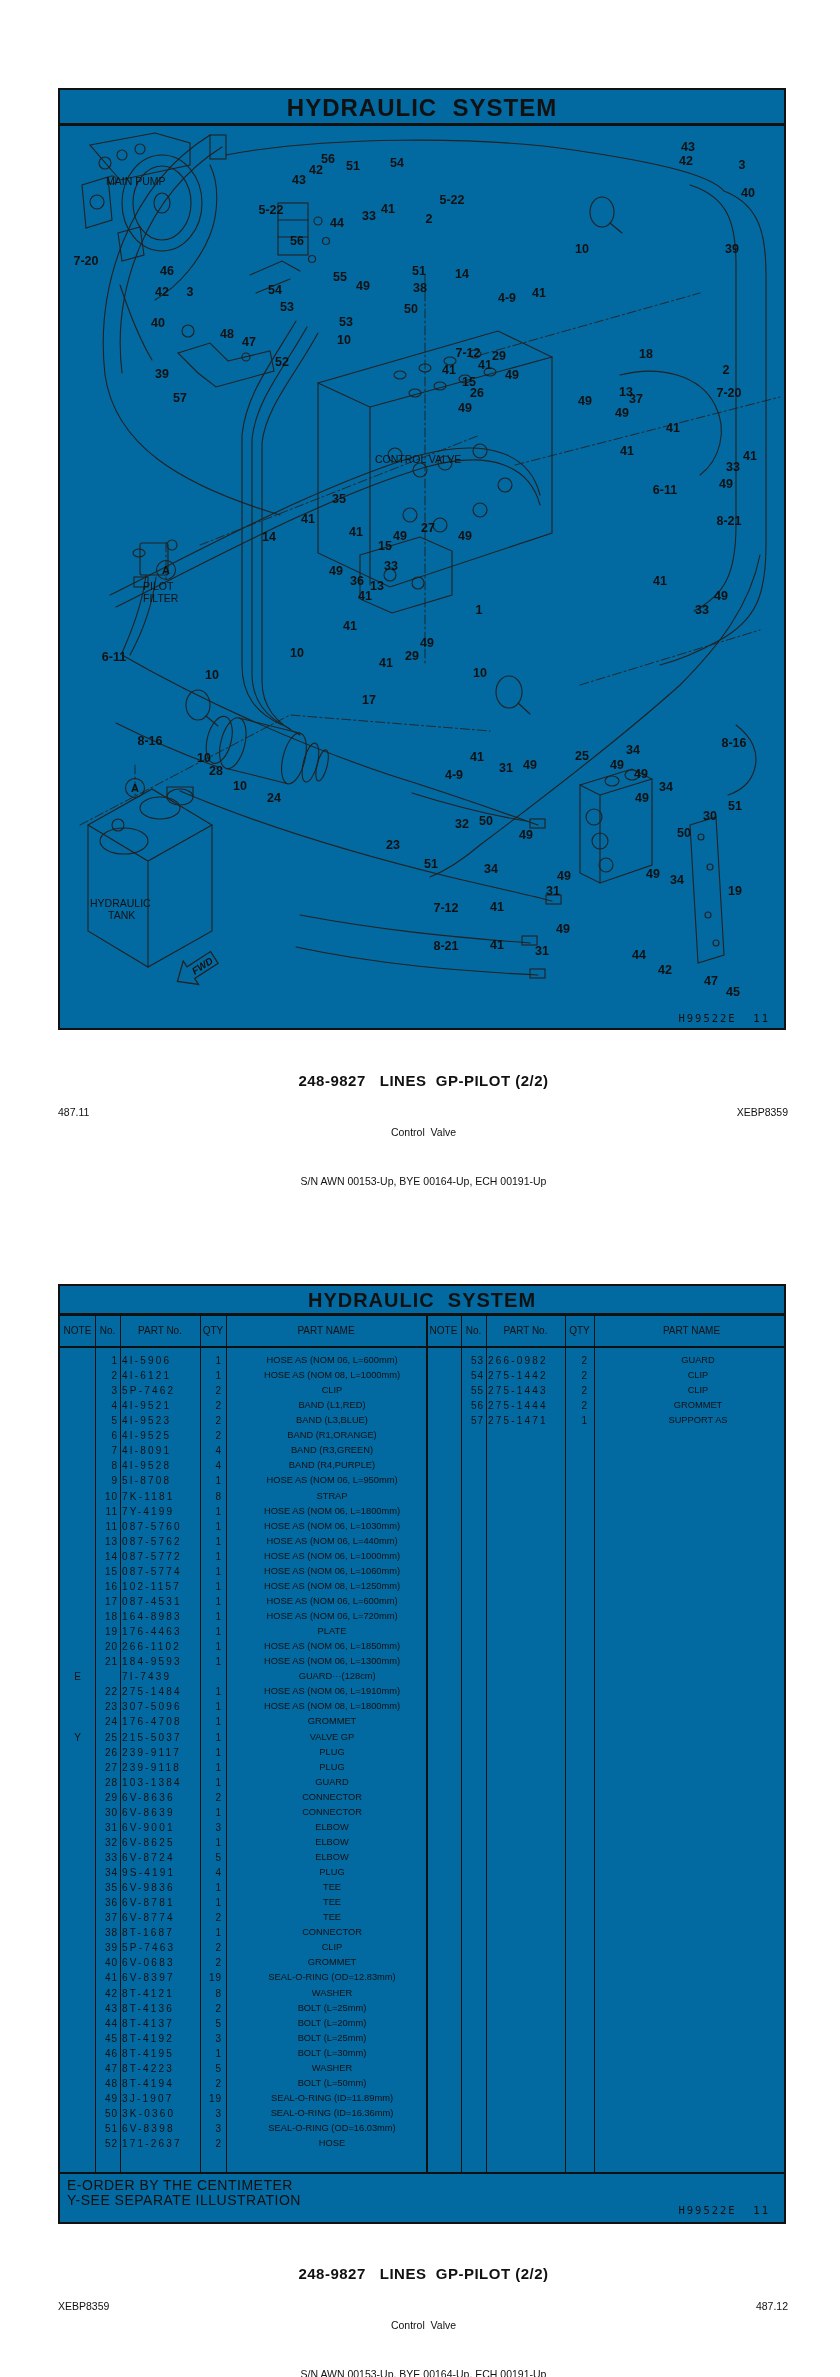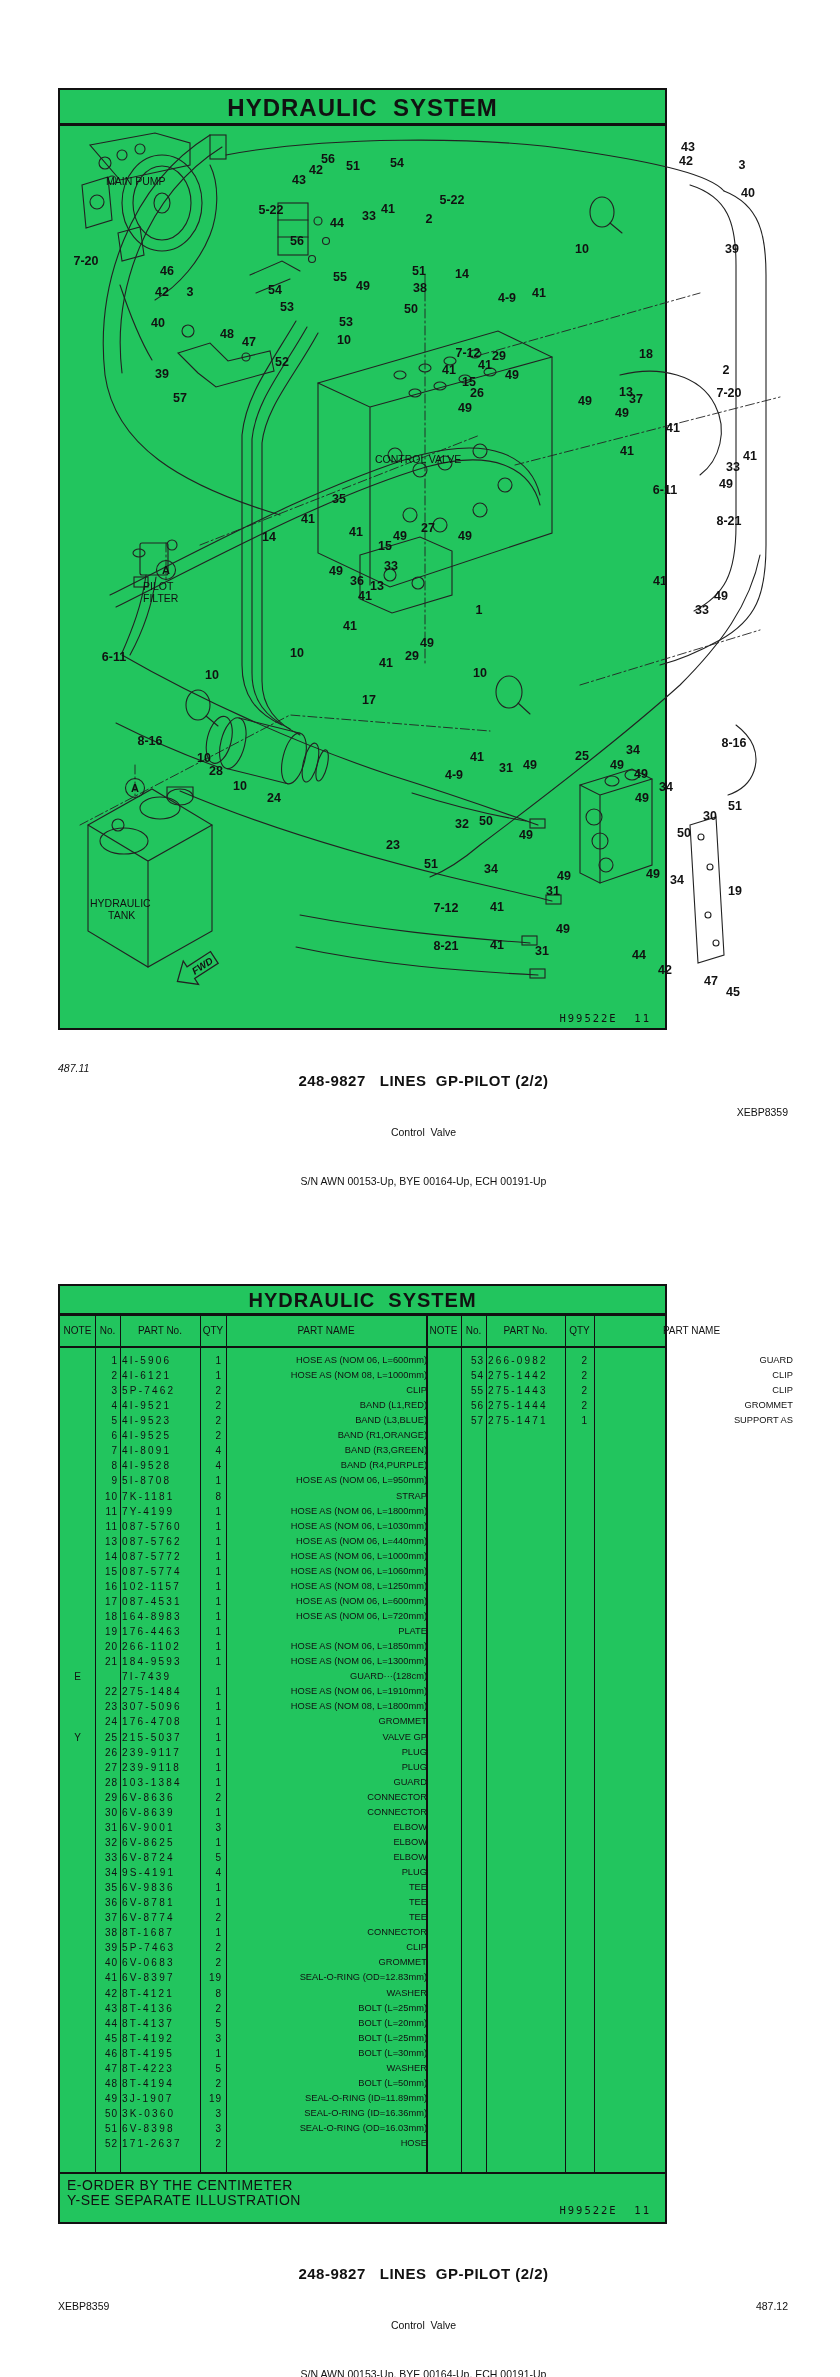--- a/index.html
+++ b/index.html
@@ -1,33 +1,33 @@
 <!DOCTYPE html>
 <html><head>
 <meta charset="utf-8">
 <style>
   html,body{margin:0;padding:0;background:#ffffff;}
   body{width:840px;height:2377px;position:relative;font-family:"Liberation Sans",sans-serif;color:#111;}
   .abs{position:absolute;}
-  .pagebox{position:absolute;left:58px;width:609px;border:2.5px solid #111;background:#22c55e;box-sizing:border-box;}
+  .pagebox{position:absolute;left:58px;width:728px;border:2.5px solid #111;background:#0369a1;box-sizing:border-box;}
   .ptitle{position:absolute;left:0;right:0;text-align:center;font-weight:bold;color:#111;}
   .sep{position:absolute;left:0;right:0;background:#111;}
   .vline{position:absolute;background:#111;width:1.2px;}
   .hline{position:absolute;background:#111;height:1.5px;}
   .capwrap{position:absolute;left:58px;width:731px;text-align:center;white-space:pre;}
   .cap1{font-size:15px;font-weight:bold;letter-spacing:.5px;}
   .cap2{font-size:10.5px;margin-top:1px;}
   .pref{position:absolute;font-size:10.5px;}
   .hcode{position:absolute;font-family:"DejaVu Sans Mono",monospace;font-size:10.5px;letter-spacing:2px;}
   .t-cell{position:absolute;font-size:10px;height:13px;line-height:13px;white-space:pre;}
   .c-note{left:0;width:35px;text-align:center;}
   .c-no{left:32px;width:26px;text-align:right;letter-spacing:1px;}
   .c-part{left:62px;width:78px;text-align:left;letter-spacing:2.2px;}
   .c-qty{left:136px;width:26px;text-align:right;letter-spacing:1px;}
-  .c-name{left:177px;width:190px;text-align:right;font-size:9.3px;}
+  .c-name{left:177px;width:190px;text-align:center;font-size:9.3px;}
   .hdr{font-size:10px;font-weight:normal;position:absolute;text-align:center;line-height:30px;height:30px;}
   .notes{position:absolute;font-size:14px;letter-spacing:.5px;line-height:15px;}
   svg text{font-family:"Liberation Sans",sans-serif;}
 </style>
 </head>
 <body>
 
 <div class="pagebox" style="top:88px;height:942px;">
   <div class="ptitle" style="top:4px;font-size:24px;letter-spacing:1px;white-space:pre;">HYDRAULIC  SYSTEM</div>
   <div class="sep" style="top:33px;height:3px;"></div>
@@ -336,21 +336,21 @@
   <div class="hcode" style="right:14px;bottom:4px;">
     <span>H99522E</span>&nbsp;&nbsp;<span>11</span>
   </div>
 </div>
 
 <div class="capwrap" style="top:1036px;">
   <div class="cap1">248-9827   LINES  GP-PILOT (2/2)</div>
   <div class="cap2">Control  Valve</div>
   <div class="cap2">S/N AWN 00153-Up, BYE 00164-Up, ECH 00191-Up</div>
 </div>
-<div class="pref" style="left:58px;top:1062px;font-style:italic;">487.11</div>
+<div class="pref" style="left:58px;top:1106px;">487.11</div>
 <div class="pref" style="right:52px;top:1106px;">XEBP8359</div>
 
 <div class="pagebox" style="top:1284px;height:940px;">
   <div class="ptitle" style="top:3px;font-size:20px;letter-spacing:1px;white-space:pre;">HYDRAULIC  SYSTEM</div>
   <div class="sep" style="top:27px;height:2.5px;"></div>
 
   <div class="hdr" style="left:0;width:35px;top:30px;">NOTE</div>
   <div class="hdr" style="left:35px;width:25px;top:30px;">No.</div>
   <div class="hdr" style="left:60px;width:80px;top:30px;">PART No.</div>
   <div class="hdr" style="left:140px;width:26px;top:30px;">QTY</div>

